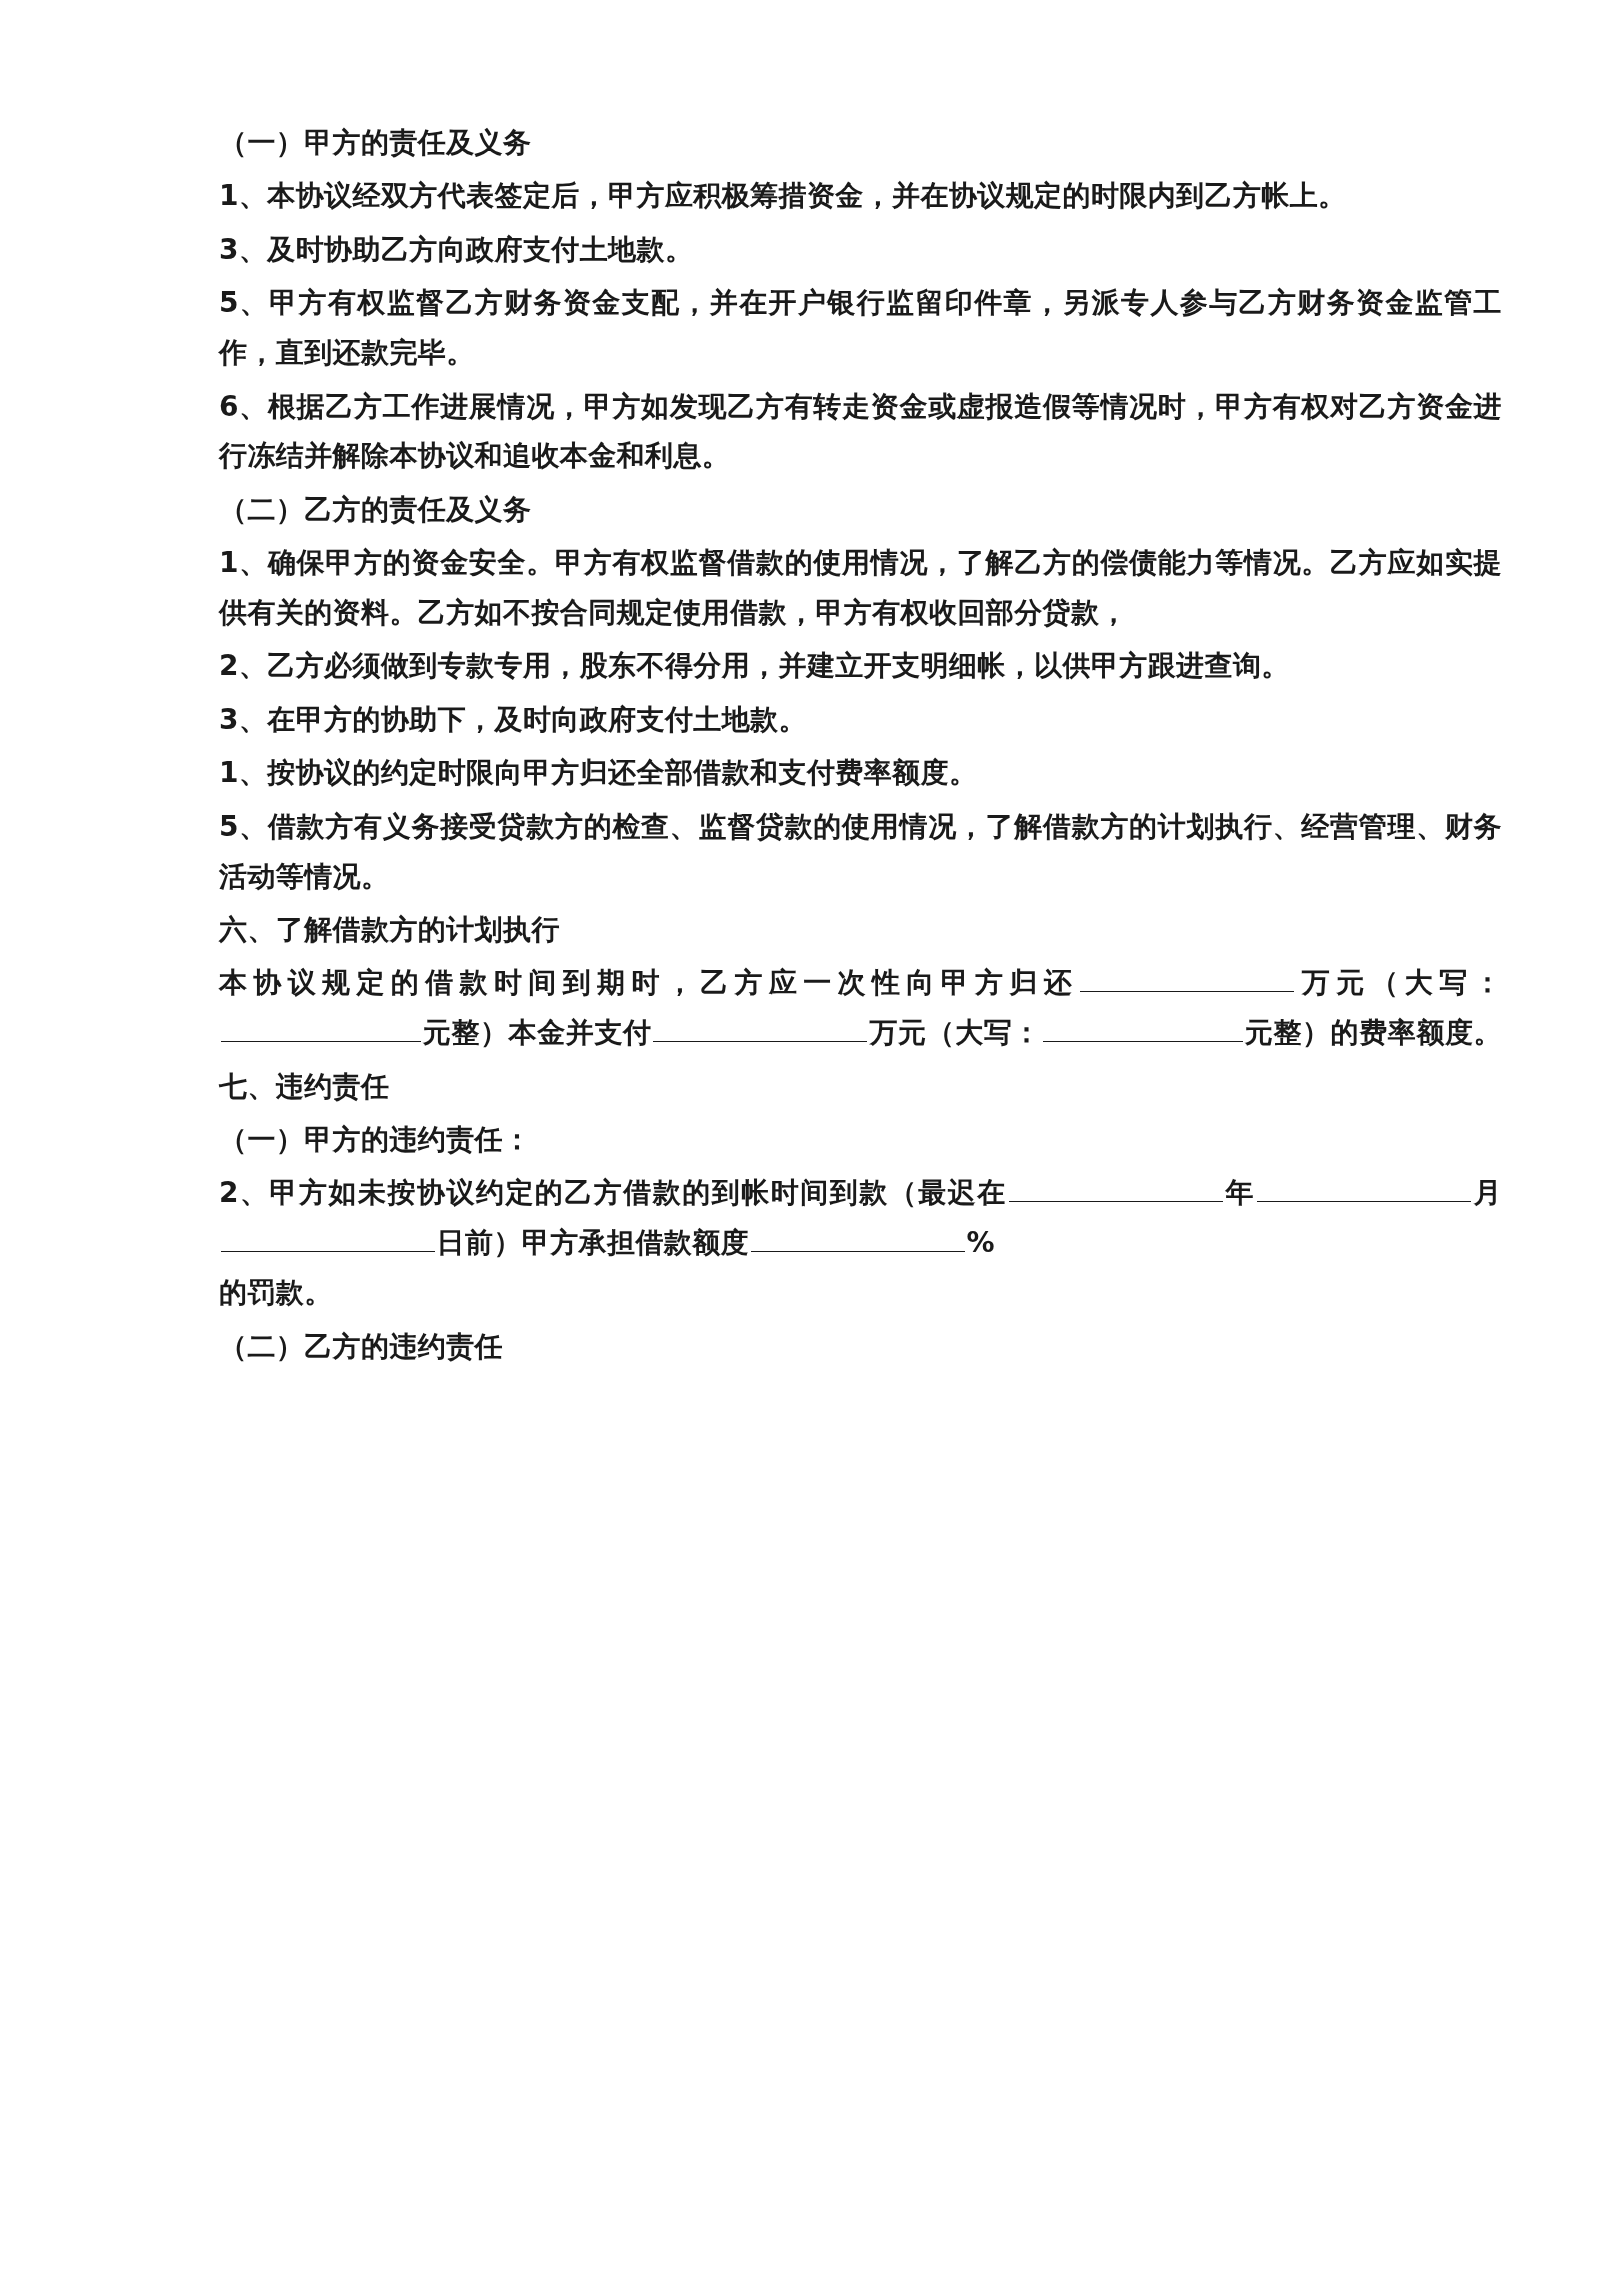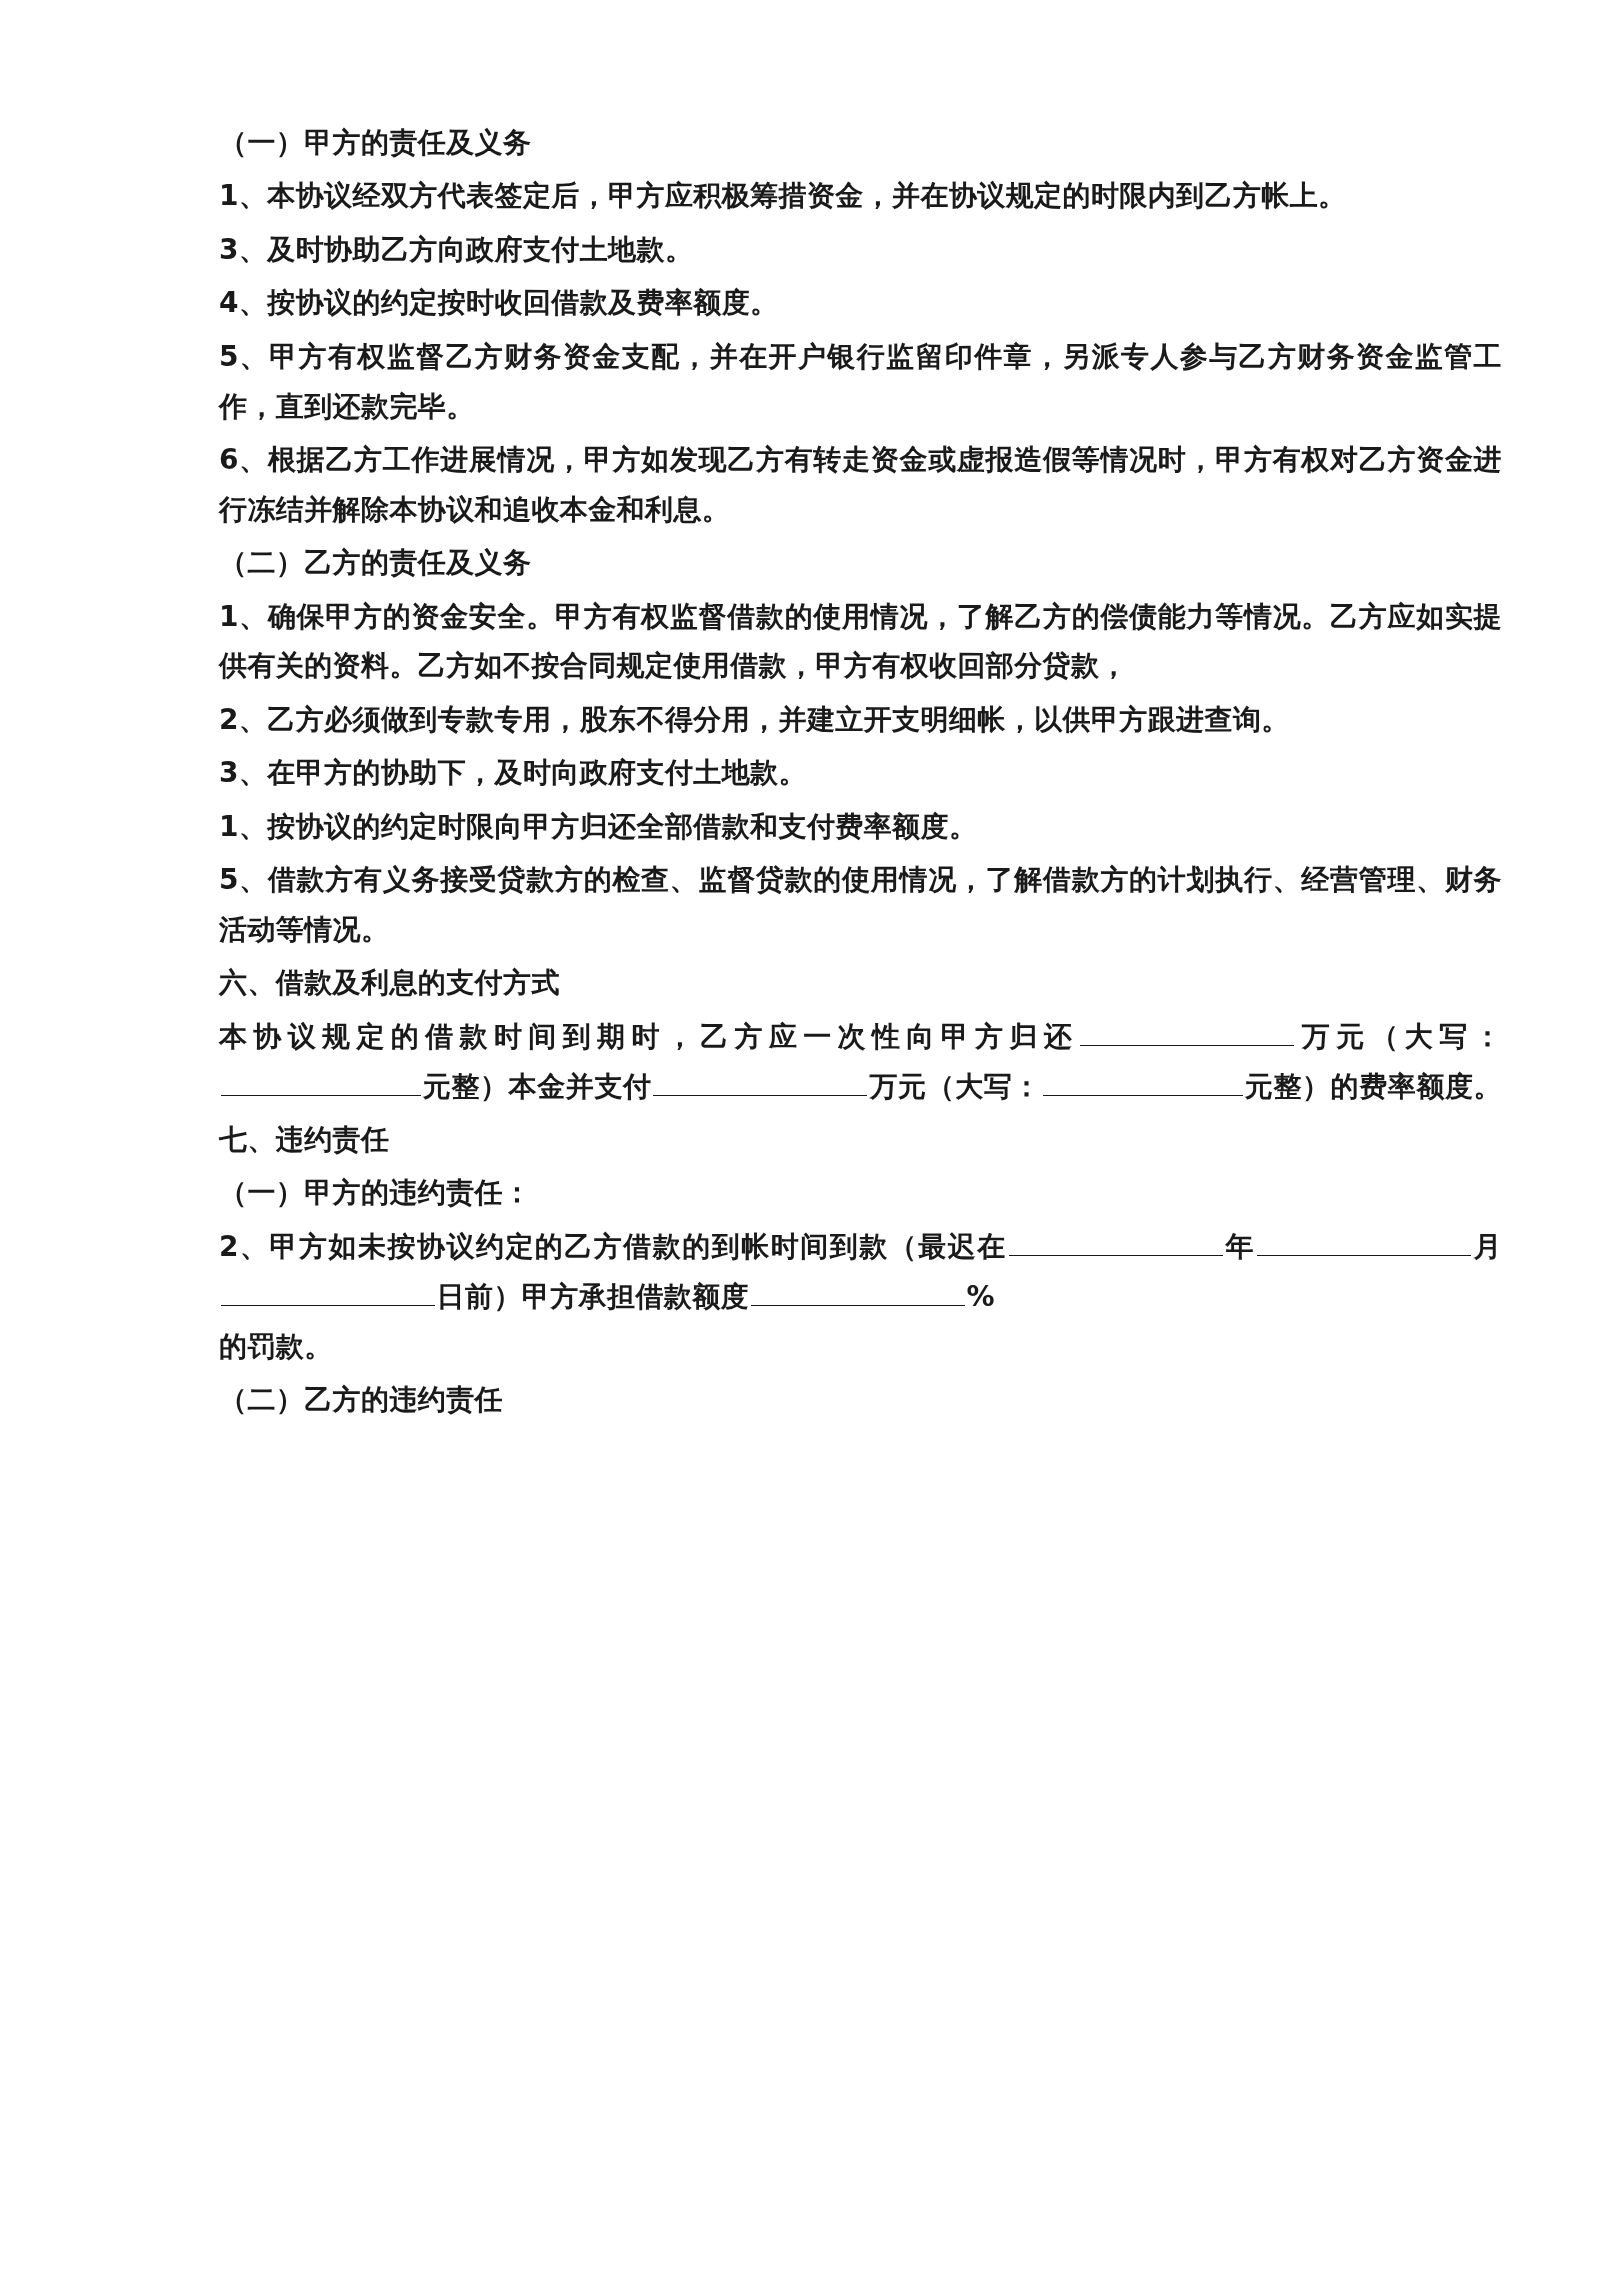--- a/index.html
+++ b/index.html
@@ -70,32 +70,31 @@
 </style>
 </head>
 <body>
 
 <div class="page">
   <div class="doc-body">
 
     <p class="para heading">（一）甲方的责任及义务</p>
     <p class="para">1、本协议经双方代表签定后，甲方应积极筹措资金，并在协议规定的时限内到乙方帐上。</p>
     <p class="para">3、及时协助乙方向政府支付土地款。</p>
-    <p class="para">4、按协议的约定按时收回借款及费率额度。</p>
     <p class="para">5、甲方有权监督乙方财务资金支配，并在开户银行监留印件章，另派专人参与乙方财务资金监管工作，直到还款完毕。</p>
     <p class="para">6、根据乙方工作进展情况，甲方如发现乙方有转走资金或虚报造假等情况时，甲方有权对乙方资金进行冻结并解除本协议和追收本金和利息。</p>
 
     <p class="para heading">（二）乙方的责任及义务</p>
     <p class="para">1、确保甲方的资金安全。甲方有权监督借款的使用情况，了解乙方的偿债能力等情况。乙方应如实提供有关的资料。乙方如不按合同规定使用借款，甲方有权收回部分贷款，</p>
     <p class="para">2、乙方必须做到专款专用，股东不得分用，并建立开支明细帐，以供甲方跟进查询。</p>
     <p class="para">3、在甲方的协助下，及时向政府支付土地款。</p>
     <p class="para">1、按协议的约定时限向甲方归还全部借款和支付费率额度。</p>
     <p class="para">5、借款方有义务接受贷款方的检查、监督贷款的使用情况，了解借款方的计划执行、经营管理、财务活动等情况。</p>
 
-    <p class="para heading">六、借款及利息的支付方式</p>
+    <p class="para heading">六、了解借款方的计划执行</p>
 
     <p class="para justify-stretch">
       <span>本协议规定的借款时间到期时，乙方应一次性向甲方归还</span><span class="fill w-long"></span><span>万元（大写：</span><span class="fill w-med"></span><span>元整）本金并支付</span><span class="fill w-long"></span><span>万元（大写：</span><span class="fill w-med"></span><span>元整）的费率额度。</span>
     </p>
 
     <p class="para heading">七、违约责任</p>
     <p class="para heading">（一）甲方的违约责任：</p>
 
 
     <p class="para">

